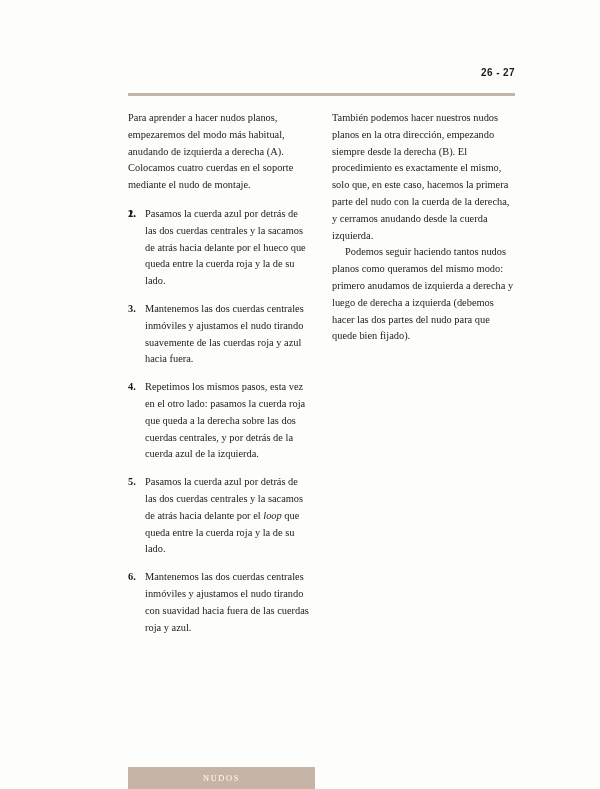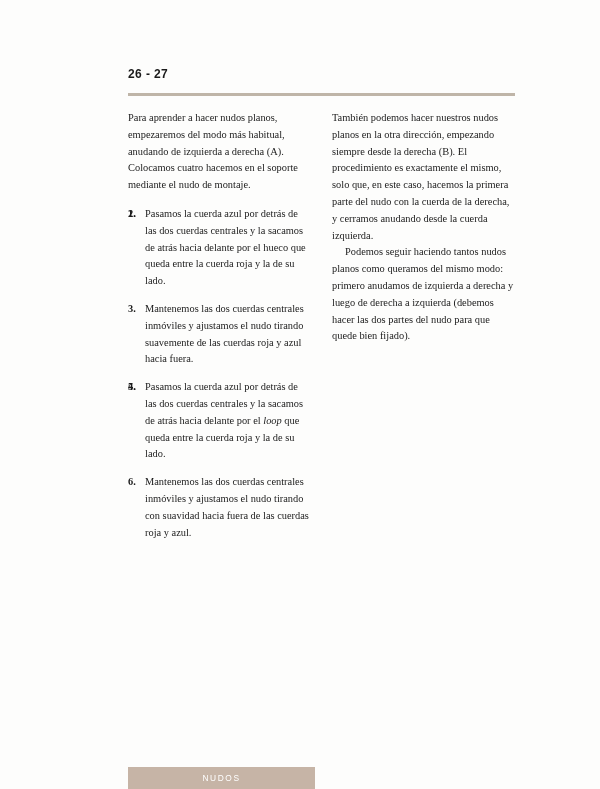--- a/index.html
+++ b/index.html
@@ -21,24 +21,24 @@
     inset: 0;
     background: #fdfdfc;
   }
 
   
   .folio {
     position: absolute;
     top: 67px;
     left: 128px;
     width: 387px;
-    text-align: left;
+    text-align: right;
     font-family: "Liberation Sans", sans-serif;
     font-weight: bold;
-    font-size: 12px;
+    font-size: 10px;
     letter-spacing: 0.4px;
     color: #1b1b1b;
   }
 
   .rule {
     position: absolute;
     top: 93px;
     left: 128px;
     width: 387px;
     height: 3px;
@@ -102,54 +102,55 @@
     left: 128px;
     bottom: 0;
     width: 187px;
     height: 22px;
     background: #c6b4a6;
     display: flex;
     align-items: center;
     justify-content: center;
   }
   .footer-bar .label {
-    font-family: Liberation Sans, sans-serif;
+    font-family: Liberation Serif, serif;
     font-size: 8.4px;
     letter-spacing: 1.6px;
     color: #ffffff;
   }
 </style>
 </head>
 <body>
 
 <div class="page">
 
   <div class="folio">26 - 27</div>
 
   <div class="rule"></div>
 
   <div class="columns">
 
     <div class="col">
-      <p class="body">Para aprender a hacer nudos planos, empezaremos del modo más habitual, anudando de izquierda a derecha (A). Colocamos cuatro hacemos en el soporte mediante el nudo de montaje.</p>
+      <p class="body">Para aprender a hacer nudos planos, empezaremos del modo más habitual, anudando de izquierda a derecha (A). Colocamos cuatro cuerdas en el soporte mediante el nudo de montaje.</p>
 
       <ol class="steps">
         <li>
           <span class="num">1.</span>
         </li>
         <li>
           <span class="num">2.</span>
           <span class="txt"><span>Pasamos la cuerda azul por detrás de las dos cuerdas centrales y la sacamos de atrás hacia delante por el hueco que queda entre la cuerda roja y la de su lado.</span></span>
         </li>
         <li>
           <span class="num">3.</span>
           <span class="txt"><span>Mantenemos las dos cuerdas centrales inmóviles y ajustamos el nudo tirando suavemente de las cuerdas roja y azul hacia fuera.</span></span>
         </li>
         <li>
           <span class="num">4.</span>
+          <span class="txt"><span>Repetimos los mismos pasos, esta vez en el otro lado: pasamos la cuerda roja que queda a la derecha sobre las dos cuerdas centrales, y por detrás de la cuerda azul de la izquierda.</span></span>
         </li>
         <li>
           <span class="num">5.</span>
           <span class="txt"><span>Pasamos la cuerda azul por detrás de las dos cuerdas centrales y la sacamos de atrás hacia delante por el </span><em>loop</em><span> que queda entre la cuerda roja y la de su lado.</span></span>
         </li>
         <li>
           <span class="num">6.</span>
           <span class="txt"><span>Mantenemos las dos cuerdas centrales inmóviles y ajustamos el nudo tirando con suavidad hacia fuera de las cuerdas roja y azul.</span></span>
         </li>
       </ol>

